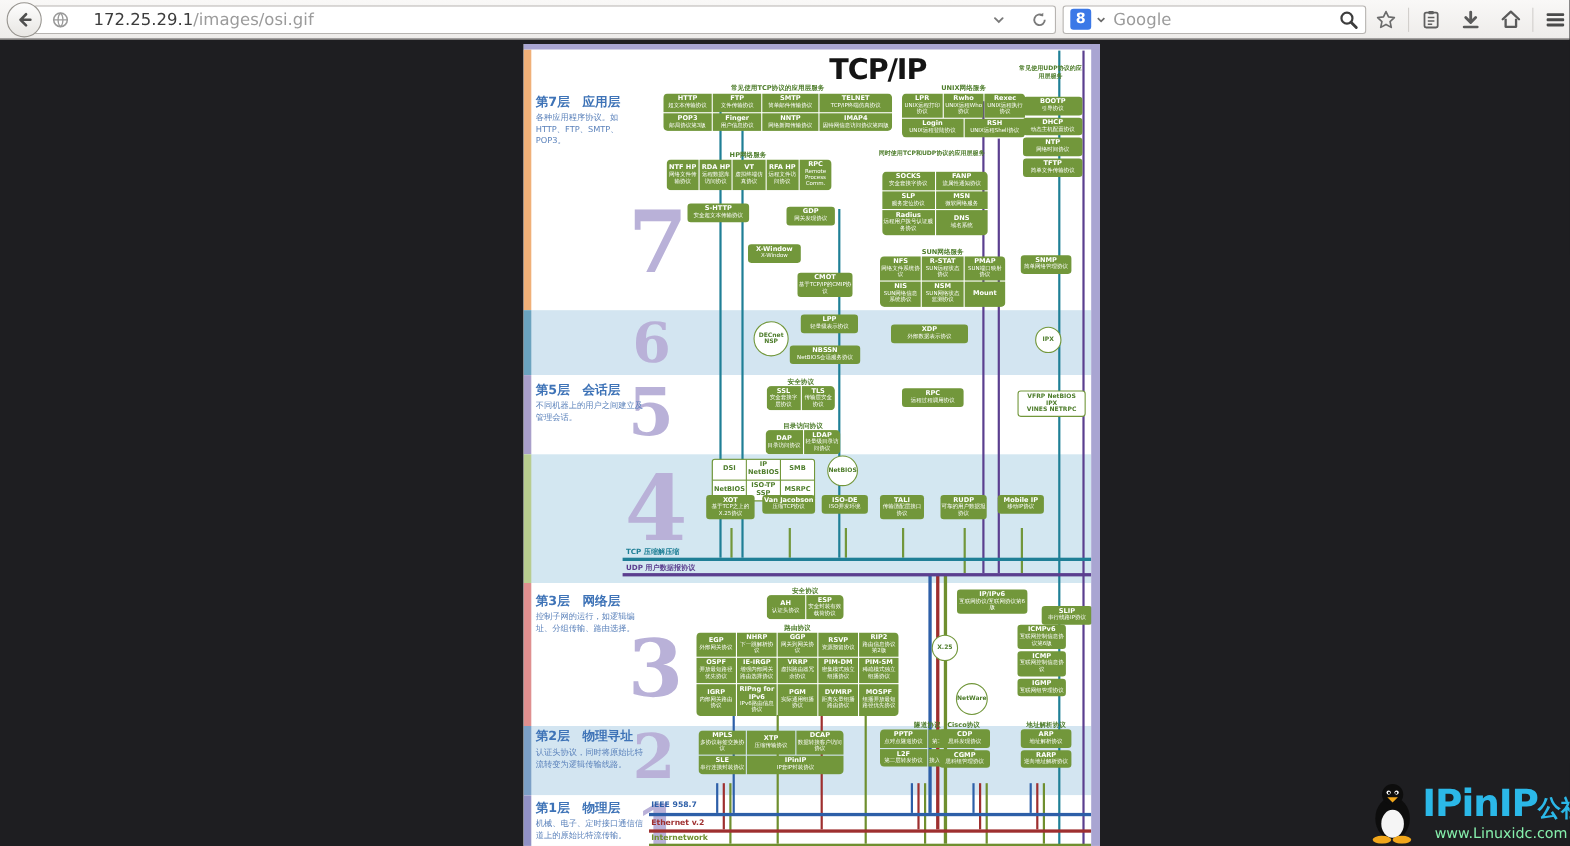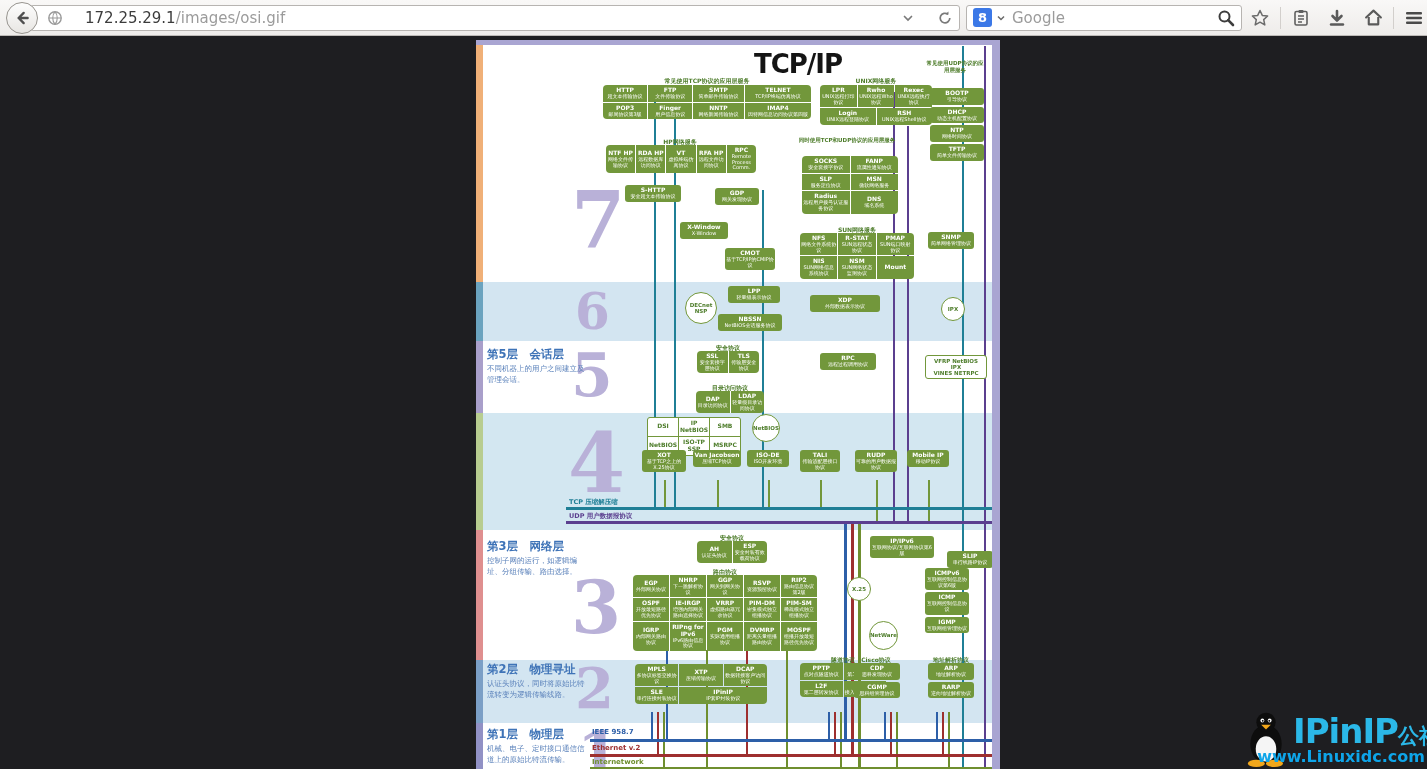--- a/index.html
+++ b/index.html
@@ -56,21 +56,21 @@
   .wbox .pn{font-size:5.5px;}
   .wbox .pd{font-size:5.5px;font-weight:bold;}
   .circle{position:absolute;background:#fff;border:1.5px solid #72973b;border-radius:50%;color:#4e7d2b;font-size:5.5px;font-weight:bold;display:flex;align-items:center;justify-content:center;text-align:center;white-space:pre-line;line-height:1.15;z-index:2;box-sizing:border-box;}
   .bandlabel{position:absolute;font-size:6.5px;font-weight:bold;z-index:2;white-space:nowrap;}
   .bandline{position:absolute;z-index:1;}
   
   .watermark{position:absolute;right:2px;bottom:0;width:184px;height:62px;z-index:10;}
   .wm-text{position:absolute;left:52px;top:4px;white-space:nowrap;}
   .wm-linux{font-size:34px;font-weight:bold;color:#2bb8e8;letter-spacing:-1px;}
   .wm-gongshe{font-size:21px;font-weight:bold;color:#2bb8e8;}
-  .wm-url{position:absolute;right:0;bottom:3px;font-size:16px;font-weight:bold;color:#0ea5e9;white-space:nowrap;}
+  .wm-url{position:absolute;right:0;bottom:3px;font-size:13px;font-weight:normal;color:#86efac;white-space:nowrap;}
 </style>
 </head>
 <body>
 
 <div class="toolbar">
   <div class="back-btn">
     <svg width="18" height="18" viewBox="0 0 16 16">
         <path d="M9.5 3.5 L5 8 L9.5 12.5 M5 8 H13" fill="none" stroke="#4f4f4f" stroke-width="2.1" stroke-linecap="round" stroke-linejoin="round"></path>
       </svg>
   </div>
@@ -157,20 +157,24 @@
         <div class="strip" style="background:#7b9fc6"></div>
       </div>
     <div class="band" style="top:683px;height:46px;background:#ffffff">
         <div class="strip" style="background:#9191c5"></div>
       </div>
     <div class="topbar"></div>
     <div class="rightbar"></div>
 
     <div class="dtitle">TCP/IP</div>
 
+    <div class="llabel" style="top:45px">
+        <div class="ltitle">第7层　应用层</div>
+        <div class="ldesc">各种应用程序协议。如 HTTP、FTP、SMTP、POP3。</div>
+      </div>
     <div class="llabel" style="top:307px">
         <div class="ltitle">第5层　会话层</div>
         <div class="ldesc">不同机器上的用户之间建立及管理会话。</div>
       </div>
     <div class="llabel" style="top:499px">
         <div class="ltitle">第3层　网络层</div>
         <div class="ldesc">控制子网的运行，如逻辑编址、分组传输、路由选择。</div>
       </div>
     <div class="llabel" style="top:622px">
         <div class="ltitle">第2层　物理寻址</div>

